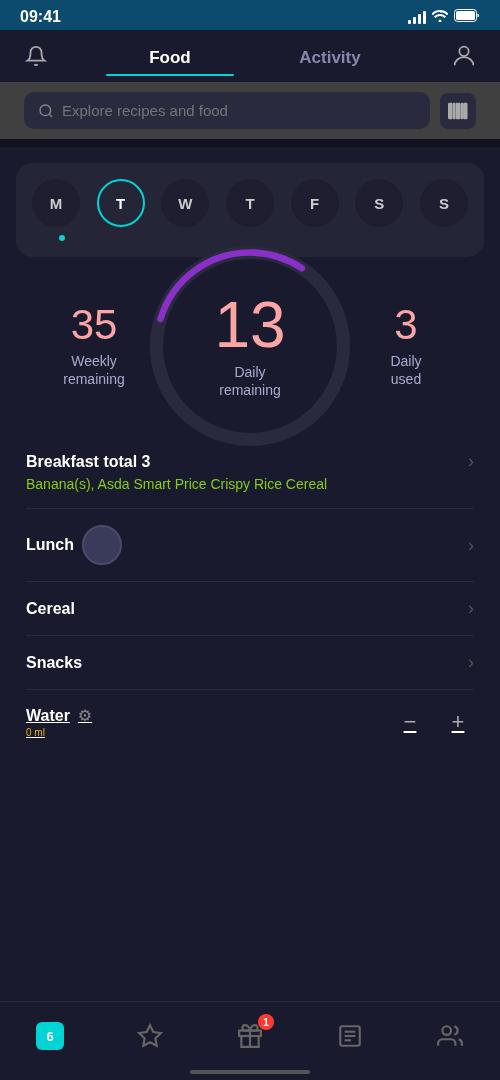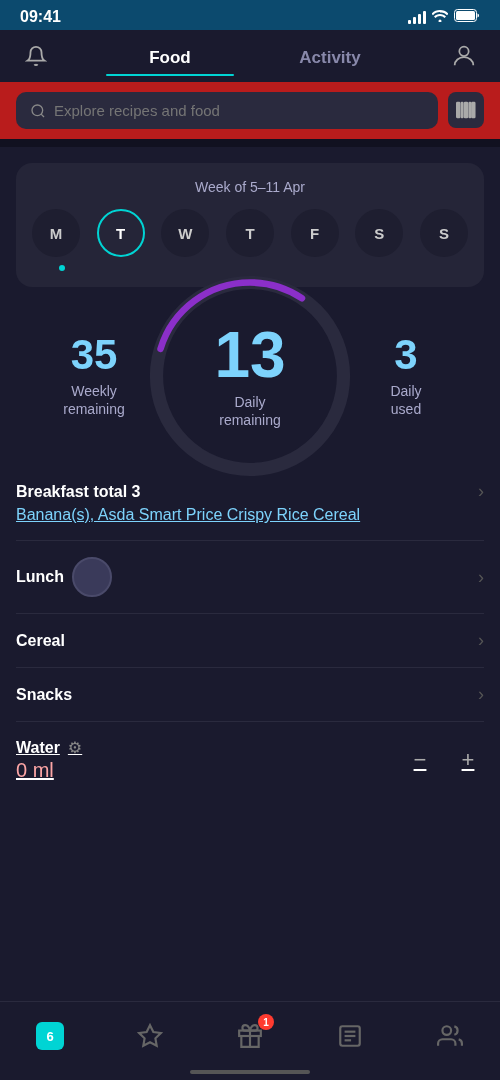--- a/index.html
+++ b/index.html
@@ -94,24 +94,24 @@
       bottom: 0;
       left: 10%;
       width: 80%;
       height: 2px;
       background: #00d4d4;
       border-radius: 1px;
     }
 
     
     .search-container {
-      background: #b91c1c;
-      padding: 10px 16px;
-      display: flex;
-      align-items: flex-start;
+      background: #404040;
+      padding: 10px 24px;
+      display: flex;
+      align-items: flex-end;
       gap: 10px;
     }
     .search-bar {
       flex: 1;
       background: #2a2a3e;
       border-radius: 10px;
       display: flex;
       align-items: center;
       padding: 10px 14px;
       gap: 8px;
@@ -213,22 +213,22 @@
       width: 100%;
       position: relative;
       z-index: 2;
     }
     .stat-item {
       text-align: center;
       flex: 1;
     }
     .stat-number {
       font-size: 42px;
-      font-weight: 700;
-      color: #7dd3fc;
+      font-weight: 400;
+      color: #fca5a5;
       line-height: 1;
     }
     .stat-number.large {
       font-size: 64px;
     }
     .stat-label {
       font-size: 14px;
       color: #aaaacc;
       margin-top: 6px;
       line-height: 1.3;
@@ -236,21 +236,21 @@
 
     
     .arc-container {
       position: absolute;
       width: 200px;
       height: 200px;
     }
 
     
     .meals-container {
-      margin: 0 16px;
+      margin: 0 26px;
     }
     .meal-section {
       padding: 16px 0;
       border-bottom: 1px solid #2a2a3e;
     }
     .meal-header {
       display: flex;
       align-items: center;
       justify-content: space-between;
     }
@@ -278,24 +278,23 @@
       width: 40px;
       height: 40px;
       border-color: #4a4a6a;
       background: #3a3a5a;
     }
     .chevron {
       color: #555;
       font-size: 18px;
     }
     .meal-subtitle {
-      font-size: 16px;
-      color: #7dd3fc;
+      font-size: 14px;
+      color: #84cc16;
       margin-top: 4px;
-      text-decoration: underline;
     }
 
     
     .water-section {
       padding: 16px 0;
       display: flex;
       align-items: center;
       justify-content: space-between;
       text-decoration: underline;
     }
@@ -317,22 +316,22 @@
       height: 32px;
       display: flex;
       align-items: center;
       justify-content: center;
     }
     .gear-icon {
       color: #888;
       font-size: 16px;
     }
     .water-amount {
-      font-size: 20px;
-      color: #fca5a5;
+      font-size: 10px;
+      color: #eab308;
       margin-top: 2px;
     }
 
     
     .bottom-nav {
       position: fixed;
       bottom: 0;
       width: 500px;
       background: #1a1a2e;
       border-top: 1px solid #2a2a3e;
@@ -457,21 +456,20 @@
       <rect x="18.5" y="4" width="3" height="16" rx="0.5" fill="#aaa"></rect>
     </svg>
   </div>
 </div>
 
 <div class="section-divider"></div>
 
 <div class="content-scroll">
 
 <div class="week-card">
-  <div class="week-title">Week of 5–11 Apr</div>
   <div class="day-selector">
     <div class="day-btn">M</div>
     <div class="day-btn active">T</div>
     <div class="day-btn">W</div>
     <div class="day-btn">T</div>
     <div class="day-btn">F</div>
     <div class="day-btn">S</div>
     <div class="day-btn">S</div>
   </div>
   <div class="day-dot-container">

